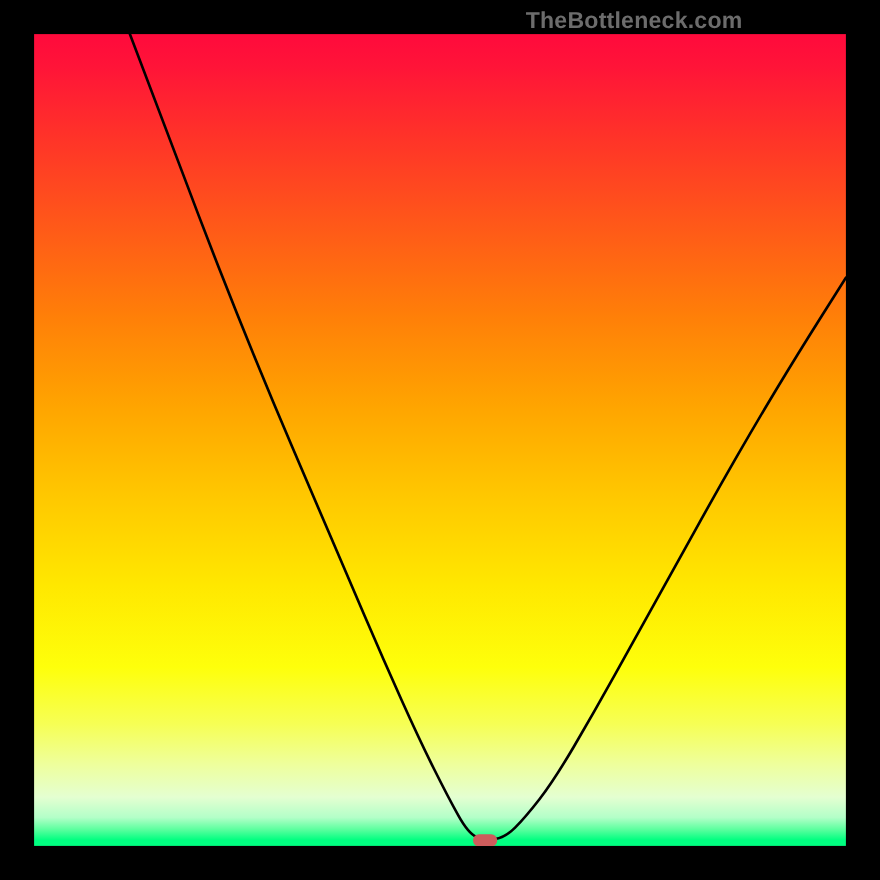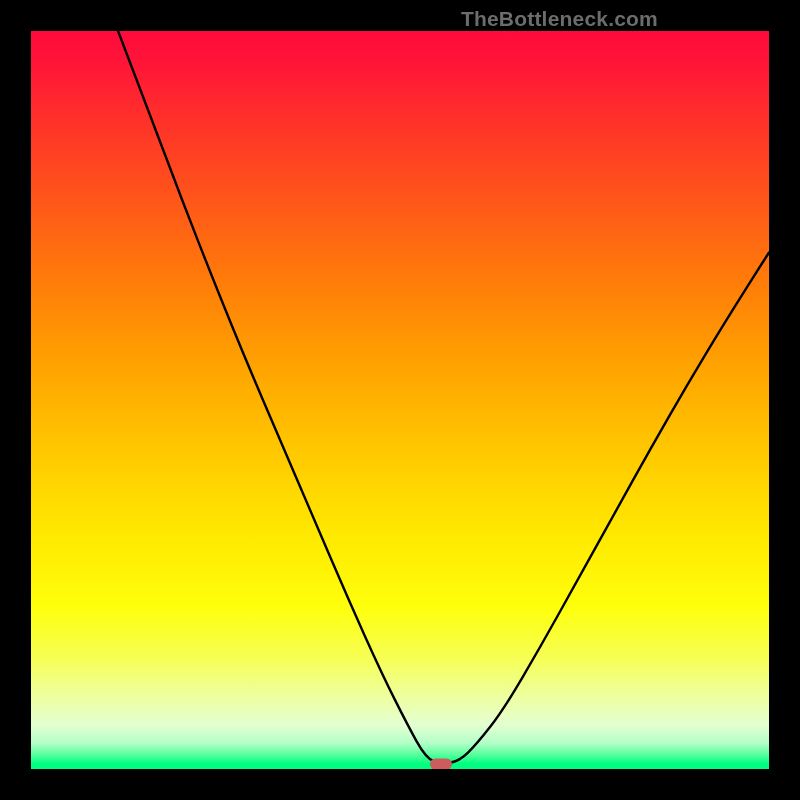--- a/index.html
+++ b/index.html
@@ -10,20 +10,21 @@
     background: #000000;
     overflow: hidden;
   }
   .frame {
     position: absolute;
     left: 0;
     top: 0;
     width: 668px;
     height: 800px;
     background: #000000;
+    padding-left: 17px;
   }
   .plot-area {
     position: absolute;
     left: 31px;
     top: 31px;
     width: 738px;
     height: 738px;
     overflow: hidden;
   }
   

